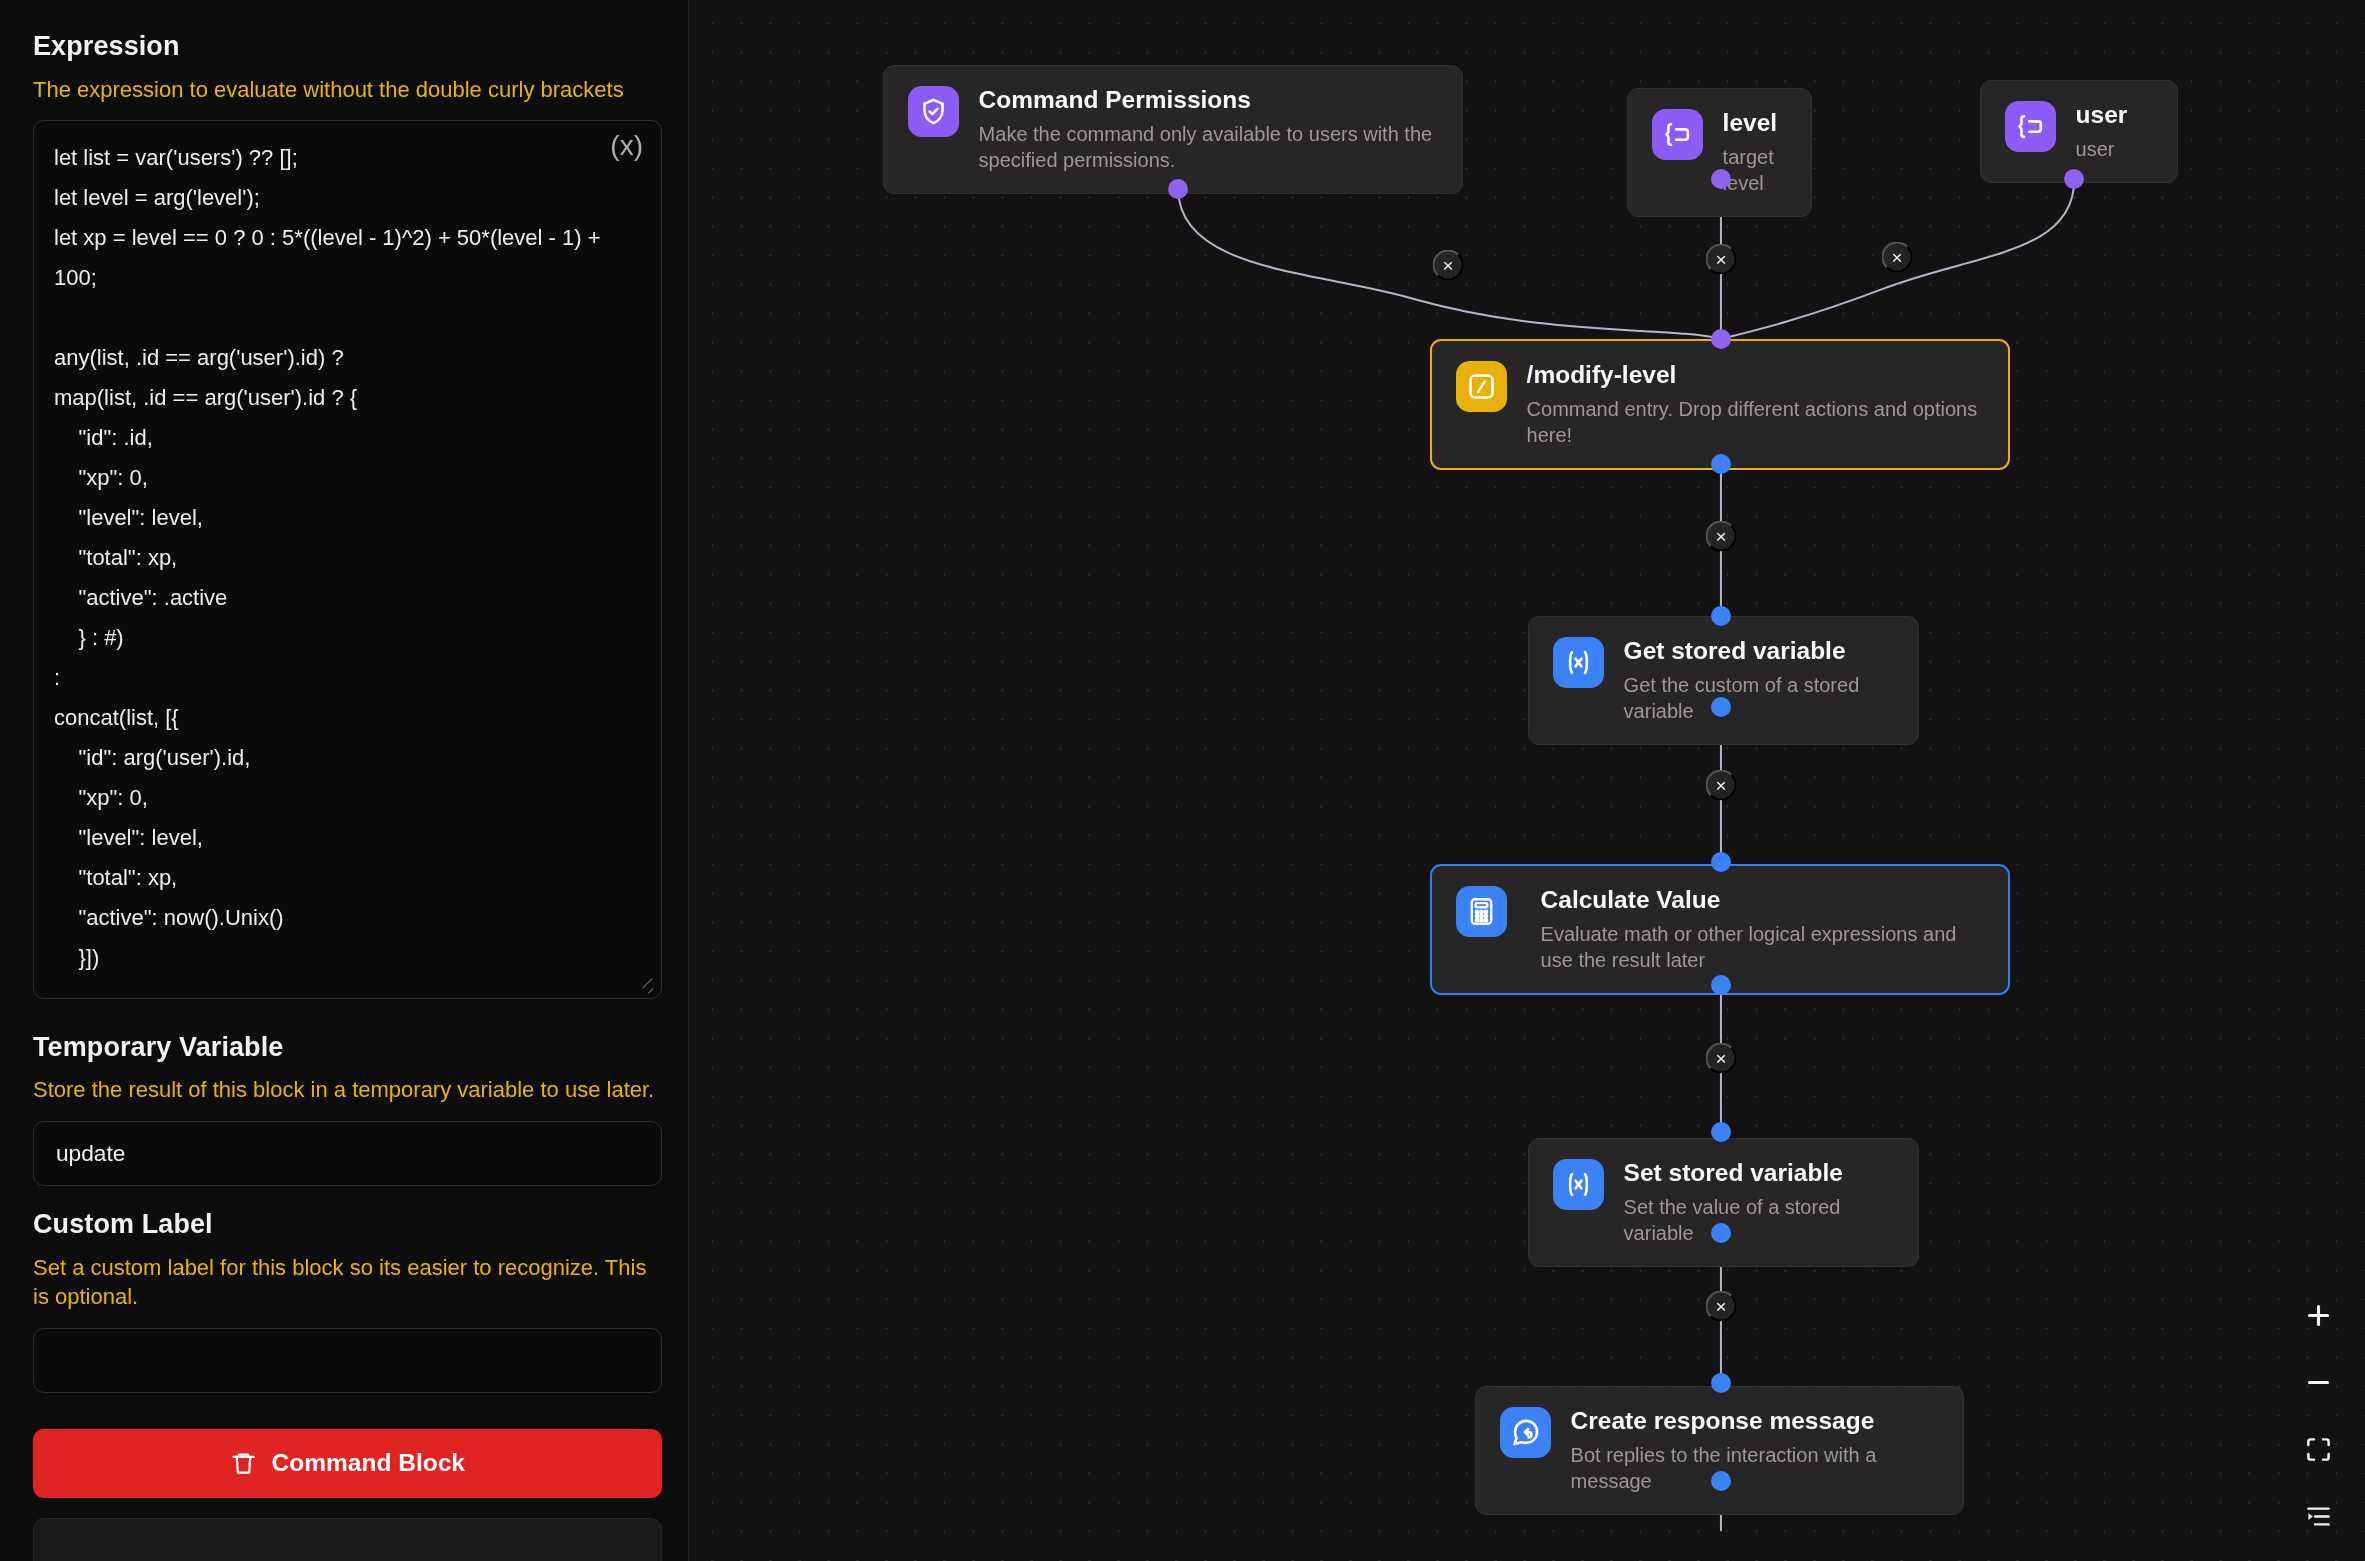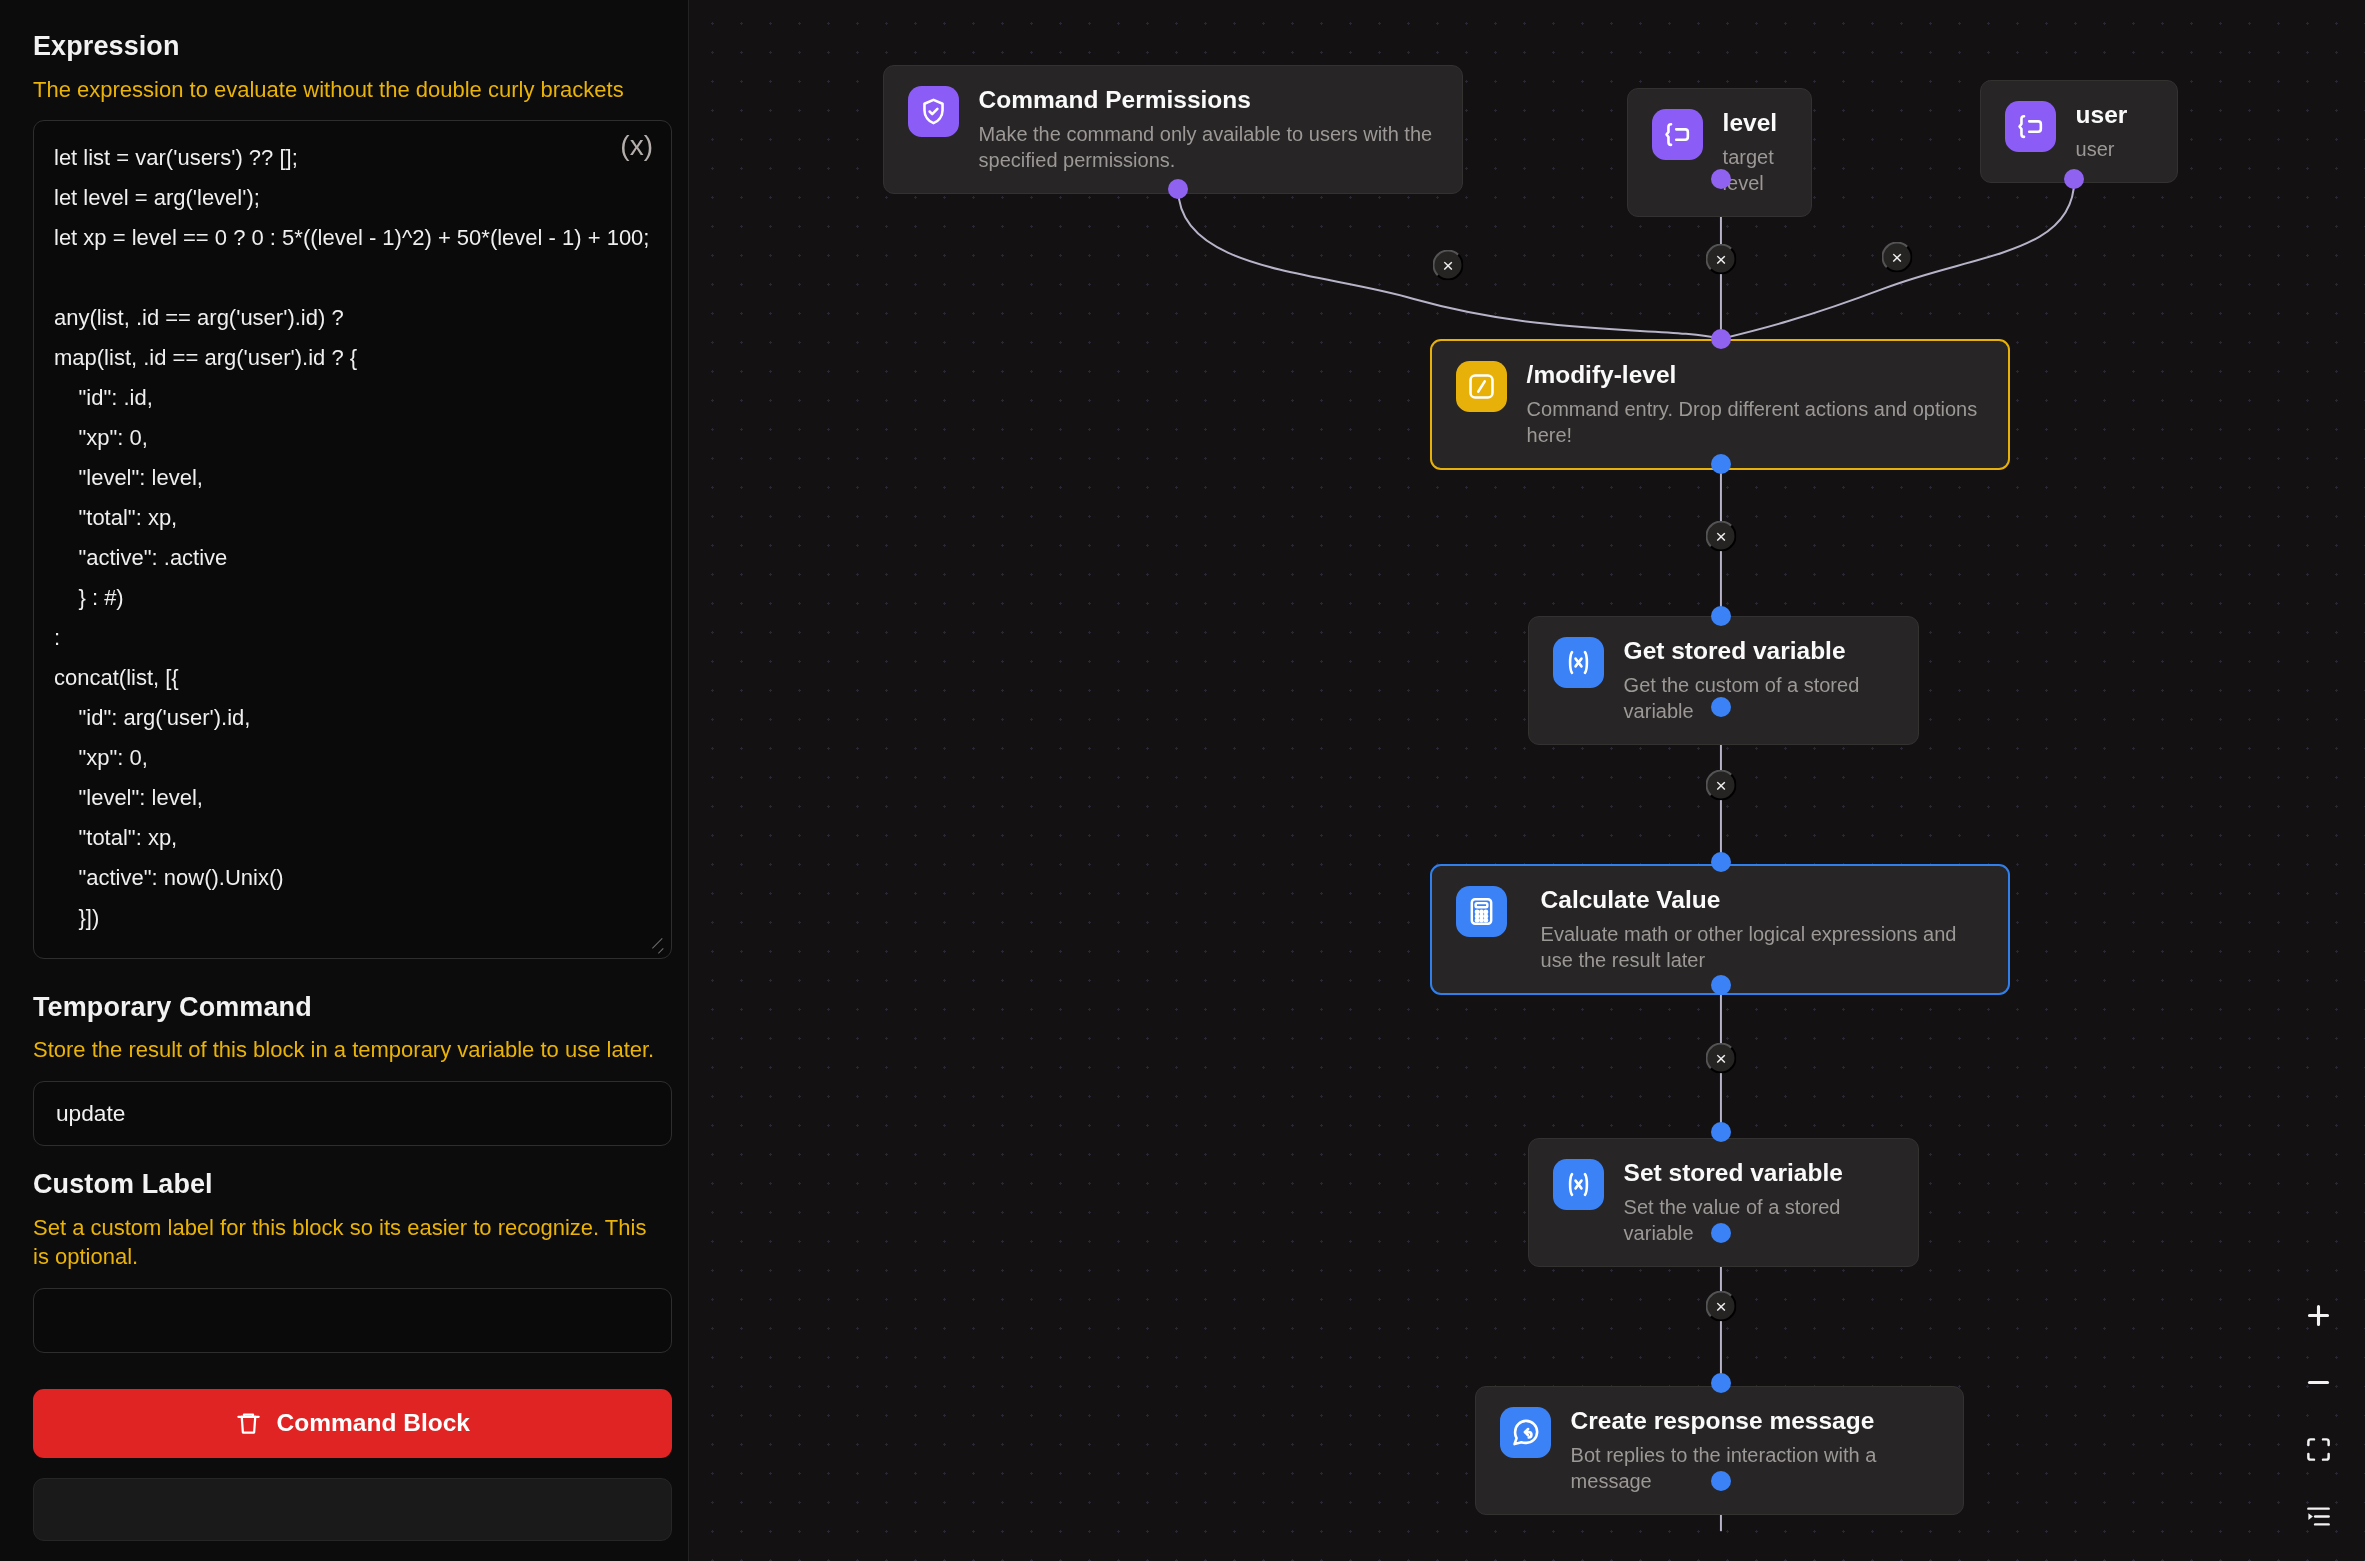--- a/index.html
+++ b/index.html
@@ -9,21 +9,21 @@
     font-family: "Liberation Sans", sans-serif;
     overflow: hidden;
   }
   #root { position: relative; width: 2366px; height: 1562px; display: flex; }
 
   
   .panel {
     width: 689px; height: 1562px;
     background: #0d0c0c;
     border-right: 0.9px solid #232323;
-    padding: 31px 16px 0 33px;
+    padding: 31px 26px 0 33px;
     position: relative;
     overflow: hidden;
     flex: 0 0 689px;
   }
   .sec-title {
     font-size: 27px; font-weight: 700; color: #f2f2f2;
     letter-spacing: 0.1px; margin-bottom: 12.7px;
   }
   .sec-desc {
     font-size: 22px; line-height: 1.33; color: #eab308;
@@ -173,21 +173,21 @@
     }])</div>
       <span class="fx-icon">(x)</span>
       <span class="resize-grip">
         <i></i>
           <i></i>
       </span>
     </div>
 
     <div class="spacer-34"></div>
 
-    <h2 class="sec-title">Temporary Command</h2>
+    <h2 class="sec-title">Temporary Variable</h2>
     <p class="sec-desc">Store the result of this block in a temporary variable to use later.</p>
     <input class="field" type="text" value="update" style="">
 
     <div class="spacer-24"></div>
 
     <h2 class="sec-title">Custom Label</h2>
     <p class="sec-desc">Set a custom label for this block so its easier to recognize. This is optional.</p>
     <input class="field" type="text" placeholder="" style="">
 
     <button class="del-btn">

